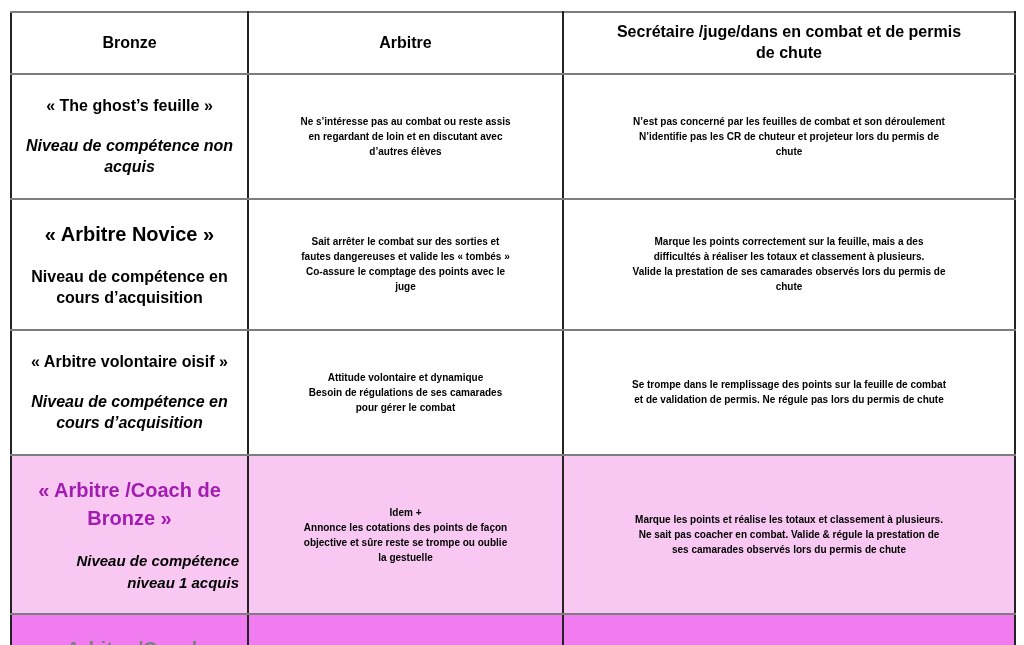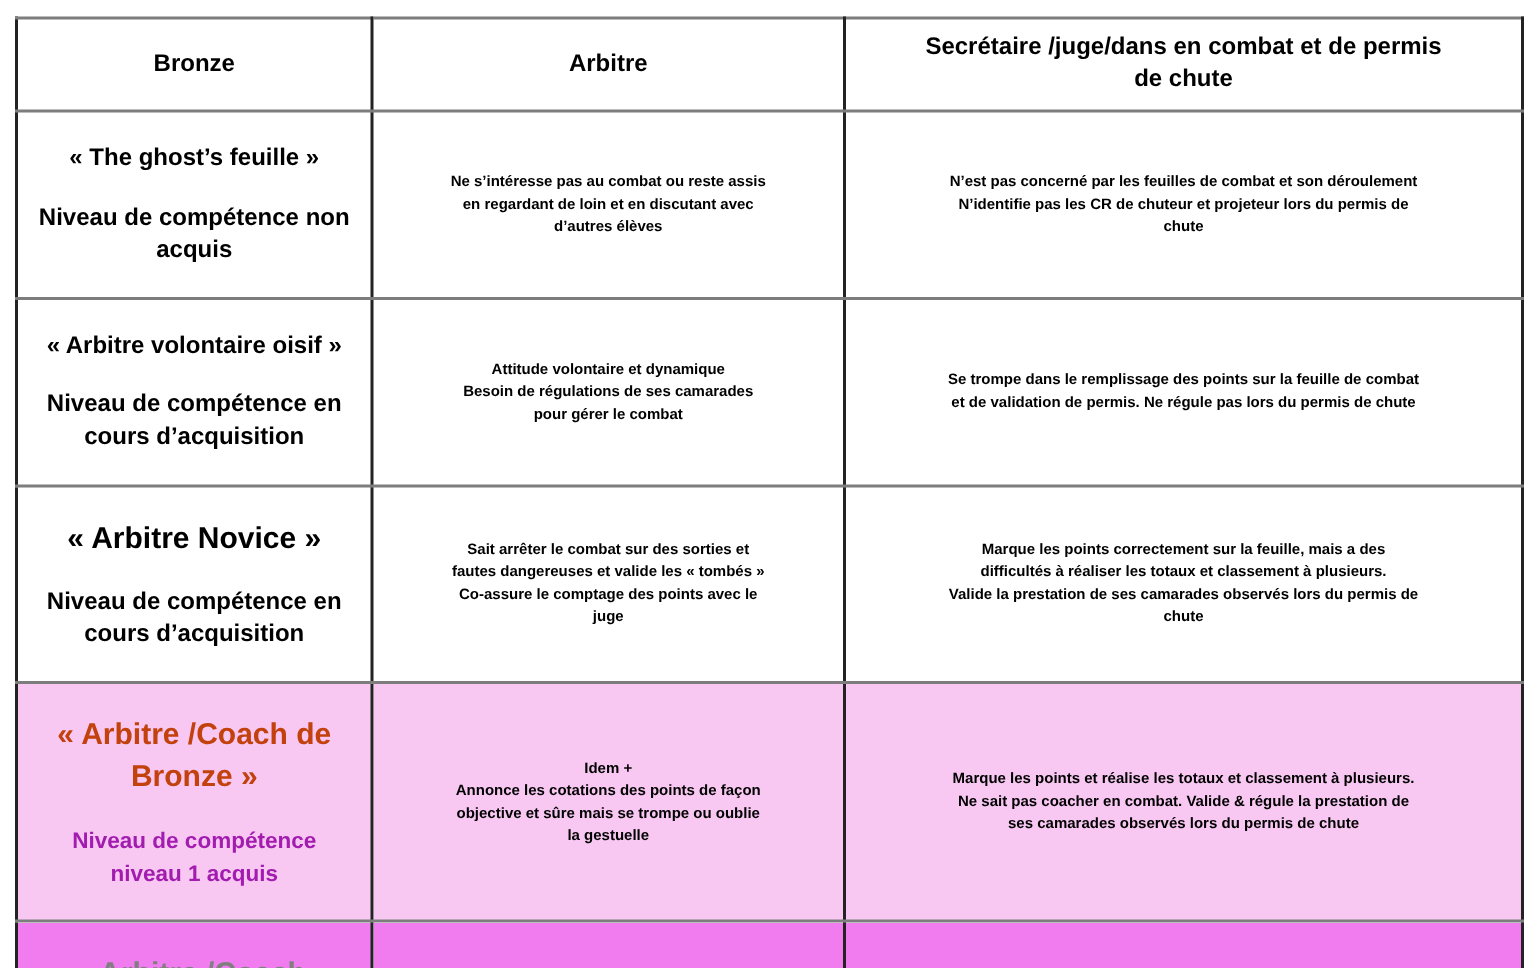--- a/index.html
+++ b/index.html
@@ -25,24 +25,24 @@
     font-weight: 700;
     color: #000000;
     padding: 2px 8px;
     white-space: pre-line;
     overflow: hidden;
   }
   .header-row th { font-size: 16px; line-height: 1.3; }
   .cell-body { font-size: 10px; line-height: 1.5; }
   .level-title { display: block; font-size: 16px; line-height: 1.35; }
   .level-title.big { font-size: 20px; line-height: 1.4; }
-  .level-sub { display: block; font-size: 16px; line-height: 1.35; }
+  .level-sub { display: block; font-size: 16px; line-height: 1.35; font-style: italic; }
   .level-sub.upright { font-style: normal; }
-  .level-sub.blue { color: #a21caf; font-size: 15px; line-height: 1.45; }
-  .title-gold { color: #c2410c; }
+  .level-sub.blue { color: #000000; font-size: 15px; line-height: 1.45; text-align: right; }
+  .title-gold { color: #a21caf; }
   .title-gray { color: #7f7f7f; }
   tr.row-bronze td { background: #f8c8f3; }
   tr.row-argent td { background: #f07cf0; }
 </style>
 </head>
 <body>
 
 <div class="table-wrap">
   <table class="grid">
     <colgroup>
@@ -65,57 +65,57 @@
           <span class="level-sub">Niveau de compétence non
 acquis</span>
         </td>
         <td class="cell-body">Ne s’intéresse pas au combat  ou reste  assis
 en regardant de loin et en discutant avec
 d’autres élèves</td>
         <td class="cell-body">N’est pas concerné par les feuilles de combat et son déroulement
 N’identifie pas les CR de chuteur et projeteur lors du permis de
 chute</td>
       </tr>
-      <tr style="height:78px">
-        <td class="level-cell">
-          <span class="level-title">« Arbitre volontaire oisif »</span>
-          <span class="level-sub">Niveau de compétence en
-cours d’acquisition</span>
-        </td>
-        <td class="cell-body">Attitude volontaire et dynamique
-Besoin de régulations de ses camarades
-pour gérer le combat</td>
-        <td class="cell-body">Se trompe dans le remplissage des points sur la feuille de combat
-et de validation de permis. Ne régule pas lors du permis de chute</td>
-      </tr>
       <tr style="height:96px">
         <td class="level-cell">
           <span class="level-title big">« Arbitre Novice »</span>
           <span class="level-sub upright">Niveau de compétence en
 cours d’acquisition</span>
         </td>
         <td class="cell-body">Sait arrêter le combat sur des sorties et
 fautes dangereuses et valide les « tombés »
 Co-assure le comptage des points avec le
 juge</td>
         <td class="cell-body">Marque les points correctement sur la feuille, mais a des
 difficultés à réaliser les totaux et classement à plusieurs.
 Valide la prestation de ses camarades observés lors du permis de
 chute</td>
       </tr>
+      <tr style="height:78px">
+        <td class="level-cell">
+          <span class="level-title">« Arbitre volontaire oisif »</span>
+          <span class="level-sub">Niveau de compétence en
+cours d’acquisition</span>
+        </td>
+        <td class="cell-body">Attitude volontaire et dynamique
+Besoin de régulations de ses camarades
+pour gérer le combat</td>
+        <td class="cell-body">Se trompe dans le remplissage des points sur la feuille de combat
+et de validation de permis. Ne régule pas lors du permis de chute</td>
+      </tr>
       <tr class="row-bronze" style="height:115px">
         <td class="level-cell">
           <span class="level-title big title-gold">« Arbitre /Coach de
 Bronze »</span>
           <span class="level-sub blue">Niveau de compétence
 niveau 1 acquis</span>
         </td>
         <td class="cell-body">Idem +
 Annonce les cotations des points de façon
-objective et sûre mais se trompe ou oublie
+objective et sûre reste se trompe ou oublie
 la gestuelle</td>
         <td class="cell-body">Marque les points et réalise les totaux et classement à plusieurs.
 Ne sait pas coacher en combat. Valide &amp; régule la prestation de
 ses camarades observés lors du permis de chute</td>
       </tr>
       <tr class="row-argent" style="height:115px">
         <td class="level-cell">
           <span class="level-title big title-gray">«Arbitre /Coach
 d’Argent »</span>
           

